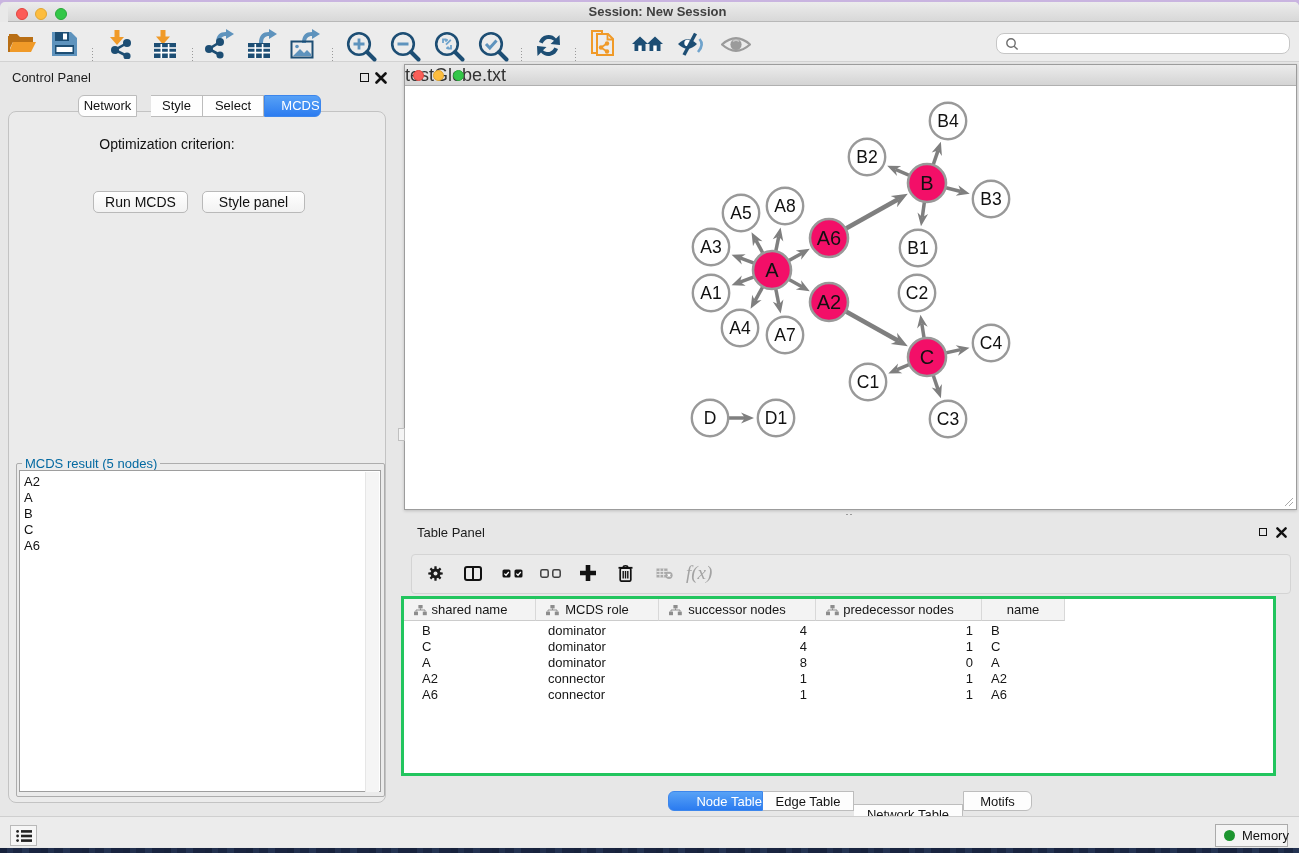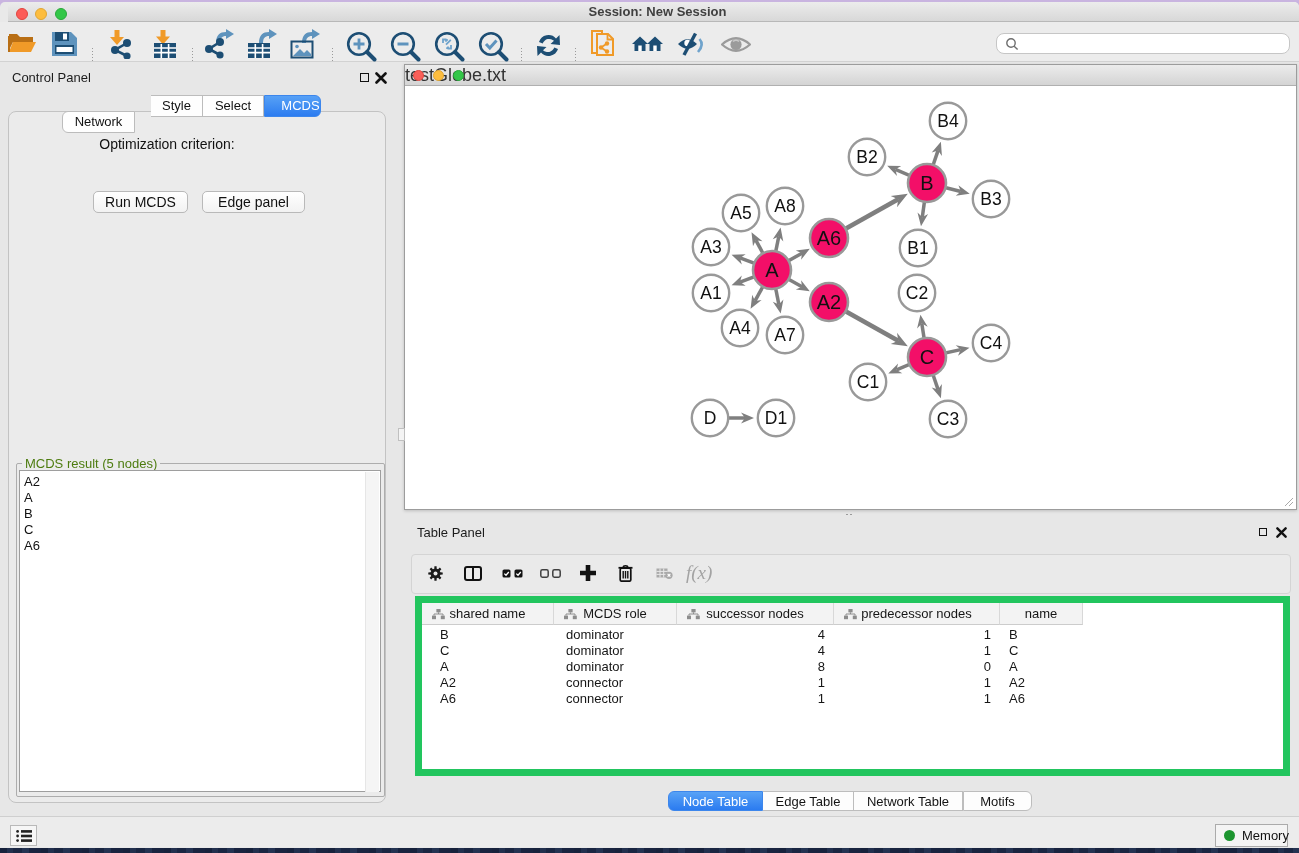--- a/index.html
+++ b/index.html
@@ -35,27 +35,27 @@
   background:linear-gradient(#64a7f8,#2e7ef0); }
 
 #netwin { left:404px; top:2px; width:893px; height:446px; background:#fff;
   border:1px solid #9c9c9c; box-shadow:0 1px 3px rgba(0,0,0,.18); }
 #nettitle { left:0; top:0; width:891px; height:21px;
   background:linear-gradient(#ececec,#d4d4d4); border-bottom:1px solid #b0b0b0; }
 #nettitle .title { width:100%; text-align:left; font-size:18px; color:#333; line-height:21px; }
 
 #tptoolbar { left:411px; top:492px; width:880px; height:40px; background:#eaeaea;
   border:1px solid #d4d4d4; border-radius:4px; }
-#tbl { left:415px; top:534px; width:875px; height:180px; background:#fff; border:7px solid #22c55e; }
+#tbl { left:401px; top:534px; width:875px; height:180px; background:#fff; border:3px solid #22c55e; }
 .th { top:0; height:22px; background:#f3f3f3; border-right:1px solid #d8d8d8;
   border-bottom:1px solid #cccccc; font-size:13px; color:#161616; text-align:center; line-height:22px; }
 .td { font-size:13px; color:#161616; height:16px; line-height:16px; }
 .btab { top:729px; height:20px; background:#fdfdfd; border:1px solid #bdbdbd;
   font-size:13px; color:#141414; text-align:center; line-height:19px; }
-.btabsel { background:linear-gradient(#58a2f6,#2b7bf0); color:#fff; border-color:#3c86ec; }
+.btabsel { background:linear-gradient(#58a2f6,#2b7bf0); color:#fff; border-color:#3c86ec;text-align:right; }
 #statusbar { left:0; top:814px; width:1299px; height:31px; background:#ececec;
   border-top:1px solid #cfcfcf; }
 #darkbottom { left:0; top:848px; width:1299px; height:5px;
   background:repeating-linear-gradient(90deg,#17223c 0 7px,#22304e 7px 13px,#1a2642 13px 22px,#243352 22px 29px,#192440 29px 41px); }
 svg.ic { position:absolute; }
 </style>
 </head>
 <body>
 <div class="abs" id="purpletop"></div>
 <div class="abs" id="app">
@@ -185,30 +185,30 @@
     </div>
   </div>
   <div class="abs" id="main">
 
     <div class="abs paneltitle" style="left:12px;top:8px;">Control Panel</div>
     <div class="abs" style="left:360px;top:11px;width:9px;height:9px;border:1.6px solid #111;"></div>
     <svg class="ic" style="left:375px;top:10px;" width="12" height="12" viewBox="0 0 12 12">
       <path d="M1.5 1.5 L10.5 10.5 M10.5 1.5 L1.5 10.5" stroke="#111" stroke-width="2.6" stroke-linecap="round"></path>
     </svg>
     <div class="abs" id="cpinner"></div>
-    <div class="abs tab" style="left:62px;width:73px;border-radius:6px 0 0 6px;margin-top:16px;">Network</div>
+    <div class="abs tab" style="left:78px;width:59px;border-radius:6px 0 0 6px;">Network</div>
     <div class="abs tab" style="left:151px;width:52px;border-left:none;">Style</div>
     <div class="abs tab" style="left:203px;width:61px;border-left:none;">Select</div>
     <div class="abs tab tabsel" style="left:264px;width:57px;border-radius:0 6px 6px 0;">MCDS</div>
     <div class="abs" style="left:8px;top:74px;width:318px;text-align:center;font-size:14px;color:#111;">Optimization criterion:</div>
     <div class="abs btn" style="left:93px;top:129px;width:95px;">Run MCDS</div>
-    <div class="abs btn" style="left:202px;top:129px;width:103px;">Edge panel</div>
+    <div class="abs btn" style="left:202px;top:129px;width:103px;">Style panel</div>
 
     <div class="abs" style="left:16px;top:401px;width:369px;height:334px;border:1px solid #adadad;border-radius:2px;"></div>
-    <div class="abs" style="left:22px;top:394px;background:#ebebeb;padding:0 3px;font-size:13px;color:#4d7c0f;">MCDS result (5 nodes)</div>
+    <div class="abs" style="left:22px;top:394px;background:#ebebeb;padding:0 3px;font-size:13px;color:#0369a1;">MCDS result (5 nodes)</div>
     <div class="abs" style="left:19px;top:408px;width:362px;height:322px;background:#fff;border:1px solid #9e9e9e;">
       <div class="abs" style="right:1px;top:1px;width:14px;height:320px;background:#f5f5f5;border-left:1px solid #e6e6e6;"></div>
       <div class="abs" style="left:4px;top:3px;font-size:13px;line-height:16px;color:#111;">A2<br>A<br>B<br>C<br>A6</div>
     </div>
 
     <div class="abs" id="netwin">
       <div class="abs" id="nettitle">
         <div class="title">testGlobe.txt</div>
         <div class="abs tl" style="left:8px;top:5px;width:11px;height:11px;background:#f95f58;border:0.5px solid #dd4740;"></div>
         <div class="abs tl" style="left:28px;top:5px;width:11px;height:11px;background:#fdbd3e;border:0.5px solid #e0a634;"></div>
@@ -418,21 +418,21 @@
 <div class="abs td" style="left:587px;top:72px;">A2</div>
 <div class="abs td" style="left:18px;top:88px;">A6</div>
 <div class="abs td" style="left:144px;top:88px;">connector</div>
 <div class="abs td" style="left:255px;top:88px;width:148px;text-align:right;">1</div>
 <div class="abs td" style="left:412px;top:88px;width:157px;text-align:right;">1</div>
 <div class="abs td" style="left:587px;top:88px;">A6</div>
     </div>
 
     <div class="abs btab btabsel" style="left:668px;width:95px;border-radius:6px 0 0 6px;">Node Table</div>
     <div class="abs btab" style="left:763px;width:91px;border-left:none;">Edge Table</div>
-    <div class="abs btab" style="left:854px;width:109px;border-left:none;">Network Table</div>
+    <div class="abs btab" style="left:854px;width:109px;border-left:none;margin-top:13px;">Network Table</div>
     <div class="abs btab" style="left:963px;width:69px;border-radius:0 6px 6px 0;">Motifs</div>
   </div>
   <div class="abs" id="statusbar">
     <div class="abs" style="left:10px;top:8px;width:27px;height:21px;background:#f6f6f6;border:1px solid #b9b9b9;">
       <svg class="ic" style="left:5px;top:3px;" width="16" height="14" viewBox="0 0 16 14">
         <circle cx="1.6" cy="2.4" r="1.4" fill="#222"></circle>
           <rect x="5" y="1.1" width="11" height="2.6" fill="#222"></rect>
         <circle cx="1.6" cy="7" r="1.4" fill="#222"></circle>
           <rect x="5" y="5.7" width="11" height="2.6" fill="#222"></rect>
         <circle cx="1.6" cy="11.6" r="1.4" fill="#222"></circle>

